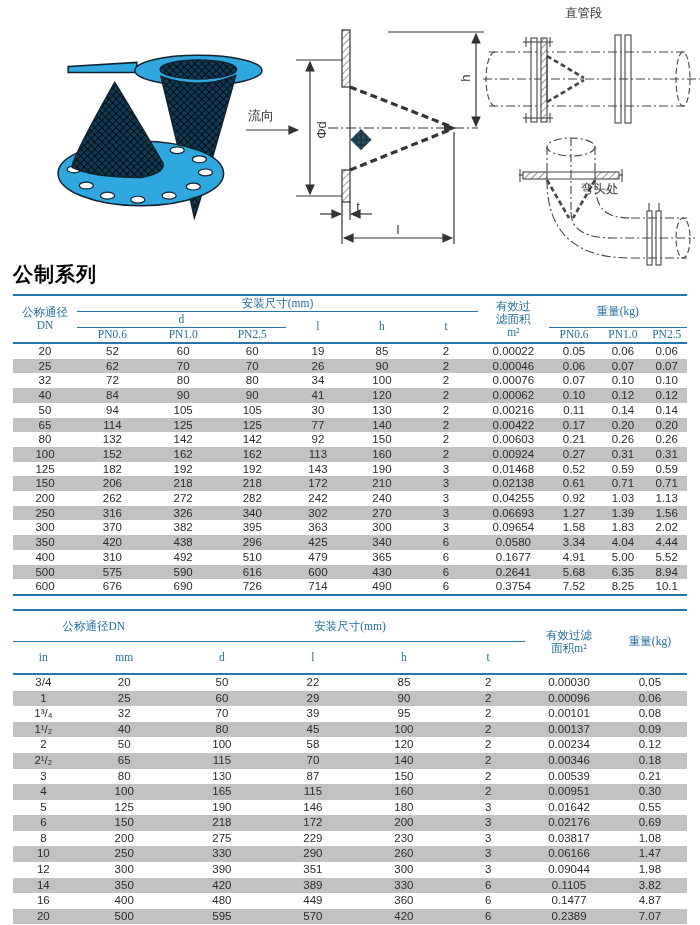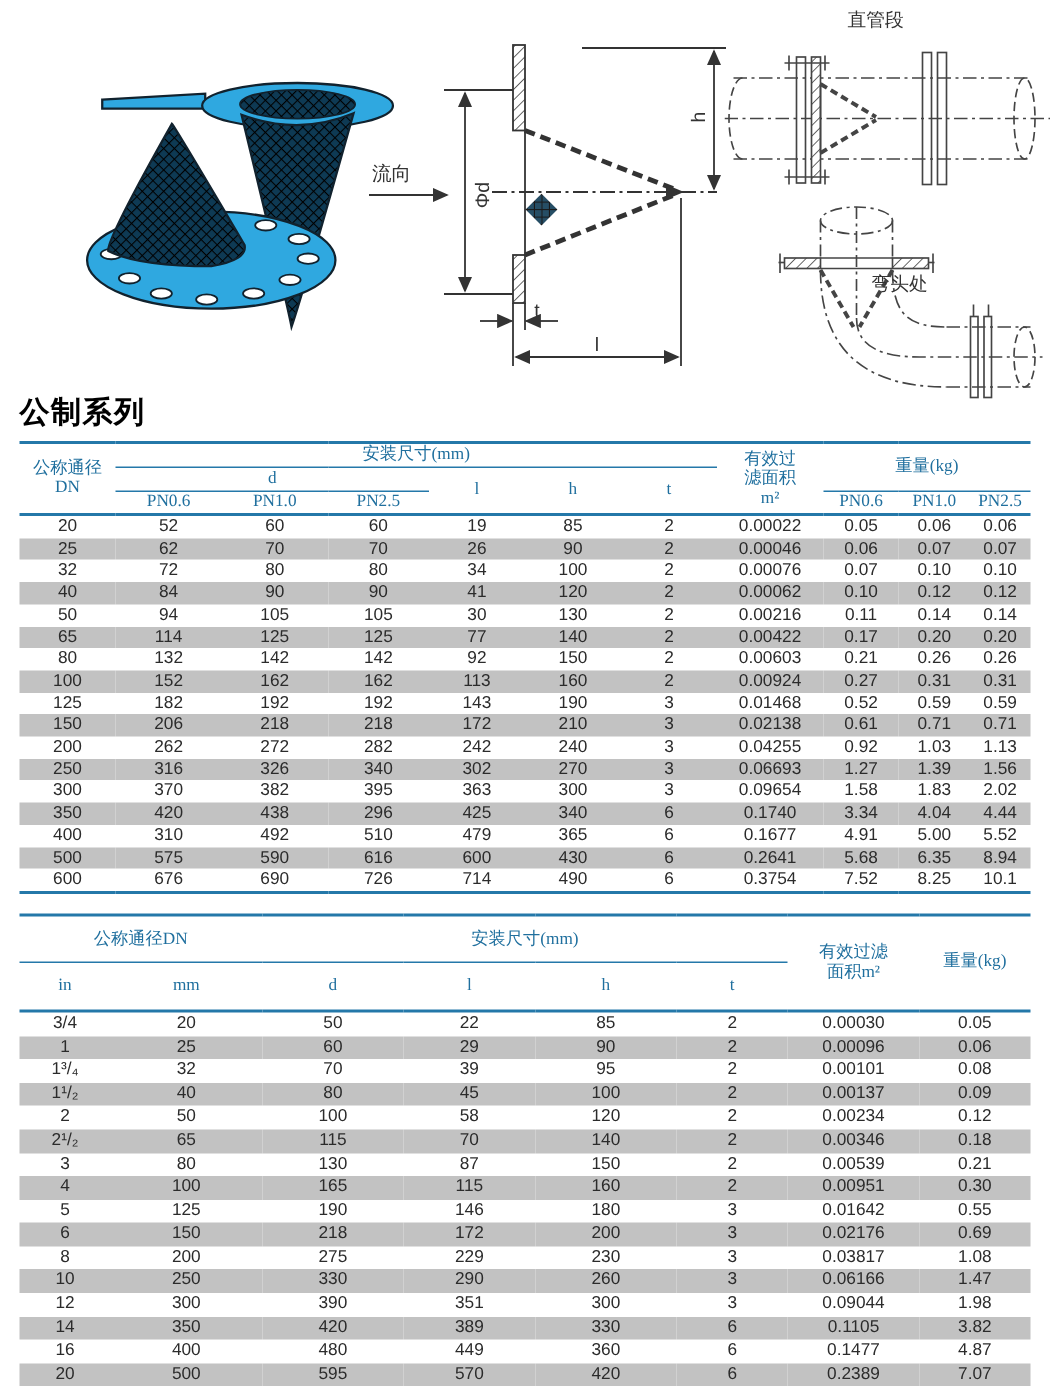--- a/index.html
+++ b/index.html
@@ -409,21 +409,21 @@
           <td>2.02</td>
         </tr>
         <tr>
           <td>350</td>
           <td>420</td>
           <td>438</td>
           <td>296</td>
           <td>425</td>
           <td>340</td>
           <td>6</td>
-          <td>0.1740</td>
+          <td>0.0580</td>
           <td>3.34</td>
           <td>4.04</td>
           <td>4.44</td>
         </tr>
         <tr>
           <td>400</td>
           <td>310</td>
           <td>492</td>
           <td>510</td>
           <td>479</td>

